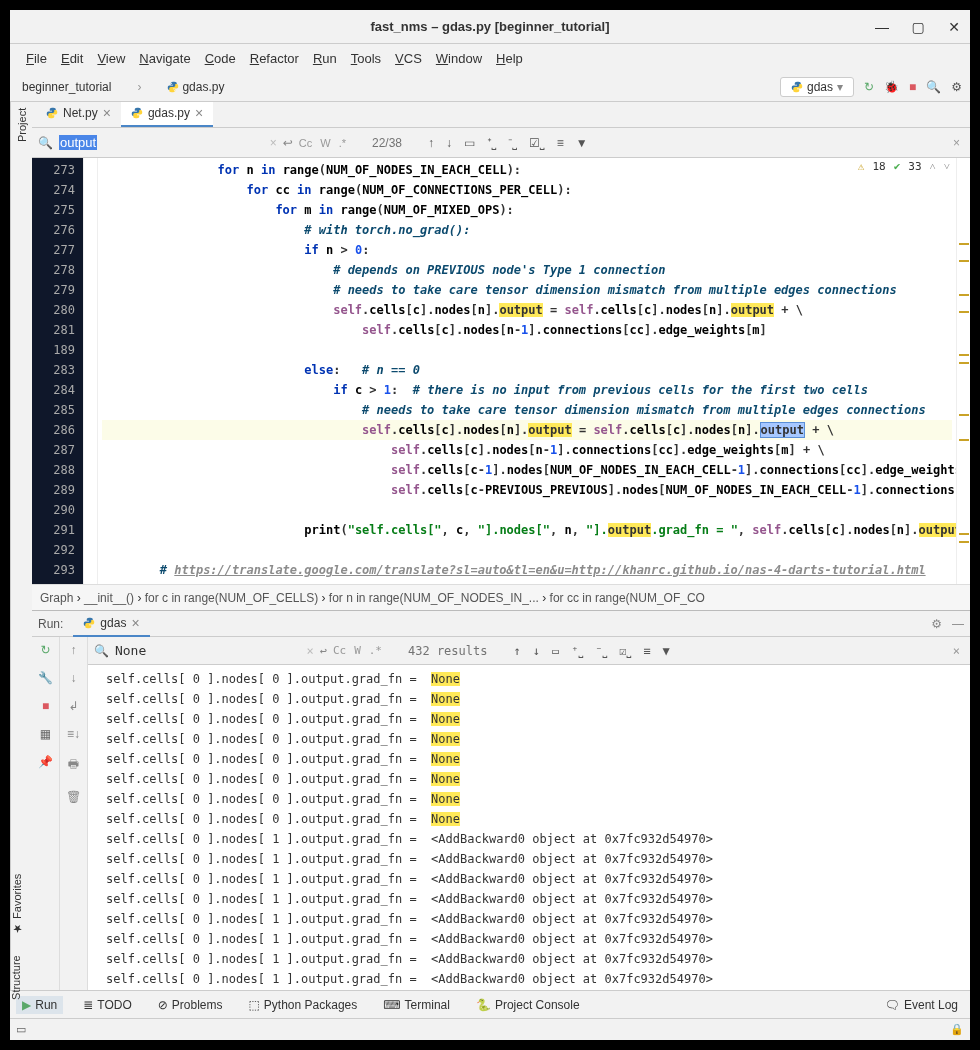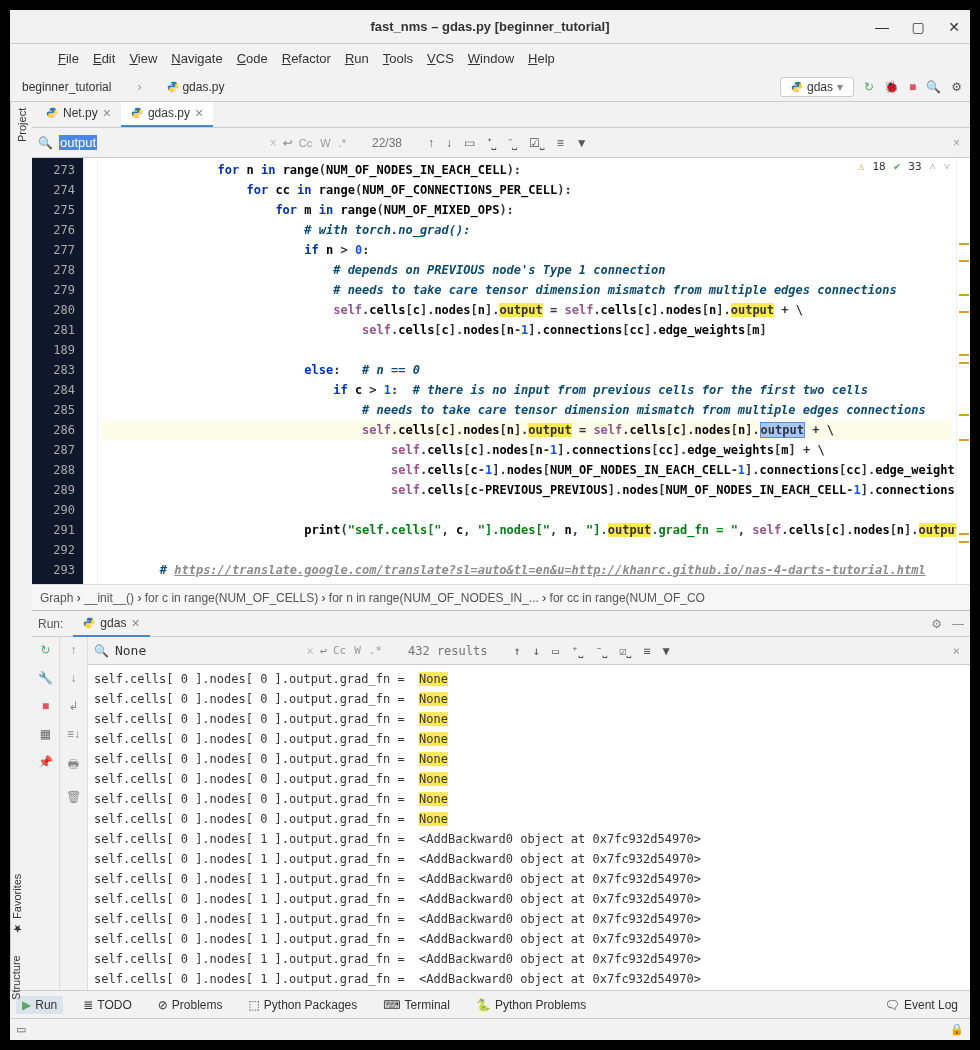--- a/index.html
+++ b/index.html
@@ -7,21 +7,21 @@
 .window { width: 980px; height: 1050px; background: #000; position: relative; }
 .inner { width: 960px; height: 1030px; margin: 10px; background: #f2f2f2; display: flex; flex-direction: column; }
 
 
 .titlebar { height: 34px; display: flex; align-items: center; justify-content: center; position: relative; border-bottom: 1px solid #ccc; }
 .titlebar-title { font-weight: bold; font-size: 13px; }
 .titlebar-controls { position: absolute; right: 8px; display: flex; gap: 20px; }
 .titlebar-btn { width: 16px; height: 16px; display: flex; align-items: center; justify-content: center; font-size: 14px; }
 
 
-.menubar { height: 28px; display: flex; align-items: center; padding: 0 10px; gap: 2px; margin-left: 32px; }
+.menubar { height: 28px; display: flex; align-items: center; padding: 0 10px; gap: 2px; }
 .menu-item { padding: 4px 6px; font-size: 13px; }
 .menu-item u { text-decoration: underline; }
 
 
 .navbar { height: 30px; display: flex; align-items: center; padding: 0 8px; border-bottom: 1px solid #ccc; justify-content: space-between; }
 .breadcrumb { display: flex; align-items: center; gap: 22px; text-align: right; }
 .breadcrumb-item { padding: 2px 4px; display: flex; align-items: center; gap: 3px; }
 .chev { color: #999; }
 .toolbar-right { display: flex; align-items: center; gap: 10px; }
 .run-config { border: 1px solid #ccc; padding: 2px 10px; border-radius: 3px; background: #fff; display: flex; align-items: center; gap: 4px; }
@@ -84,21 +84,21 @@
 .run-panel { height: 380px; border-top: 1px solid #bbb; display: flex; flex-direction: column; }
 .run-tabs { height: 26px; display: flex; align-items: center; padding: 0 6px; border-bottom: 1px solid #ccc; }
 .run-label { font-size: 12px; color: #555; padding-right: 10px; }
 .run-tab { padding: 4px 10px; display: flex; align-items: center; gap: 5px; border-bottom: 2px solid #4a86c7; }
 .run-body { flex: 1; display: flex; overflow: hidden; }
 .run-gutter-a { width: 28px; border-right: 1px solid #ddd; display: flex; flex-direction: column; align-items: center; padding: 6px 0; gap: 14px; }
 .run-gutter-b { width: 28px; border-right: 1px solid #ddd; display: flex; flex-direction: column; align-items: center; padding: 6px 0; gap: 14px; }
 .run-content { flex: 1; display: flex; flex-direction: column; overflow: hidden; font-family: "Consolas","Monaco",monospace; font-size: 12px; }
 .run-search { height: 28px; display: flex; align-items: center; border-bottom: 1px solid #ccc; }
 .run-output { flex: 1; overflow: hidden; padding: 4px 0 0 6px; background: #fff; }
-.run-line { height: 20px; line-height: 20px; white-space: pre; }
+.run-line { height: 20px; line-height: 20px; white-space: pre; margin-left: 12px; }
 .hl2 { background: #ffe959; }
 
 
 .bottombar { height: 28px; border-top: 1px solid #ccc; display: flex; align-items: center; padding: 0 6px; gap: 14px; font-size: 12px; background: #f2f2f2; }
 .bottombar .btm-item { display: flex; align-items: center; gap: 4px; padding: 2px 6px; }
 .bottombar .btm-item.active { background: #dce4eb; }
 .bottombar .spacer { flex: 1; }
 
 
 .statusbar { height: 22px; border-top: 1px solid #ccc; display: flex; align-items: center; padding: 0 6px; justify-content: space-between; font-size: 11px; color: #666; }
@@ -386,21 +386,21 @@
     <div class="btm-item">
           <span>⬚</span>
           <span>Python Packages</span>
         </div>
     <div class="btm-item">
           <span>⌨</span>
           <span>Terminal</span>
         </div>
     <div class="btm-item">
           <span>🐍</span>
-          <span>Python Problems</span>
+          <span>Project Console</span>
         </div>
     <div class="spacer"></div>
     <div class="btm-item">
           <span>🗨</span>
           <span>Event Log</span>
         </div>
   </div>
 
   <div class="statusbar">
     <span>▭</span>

